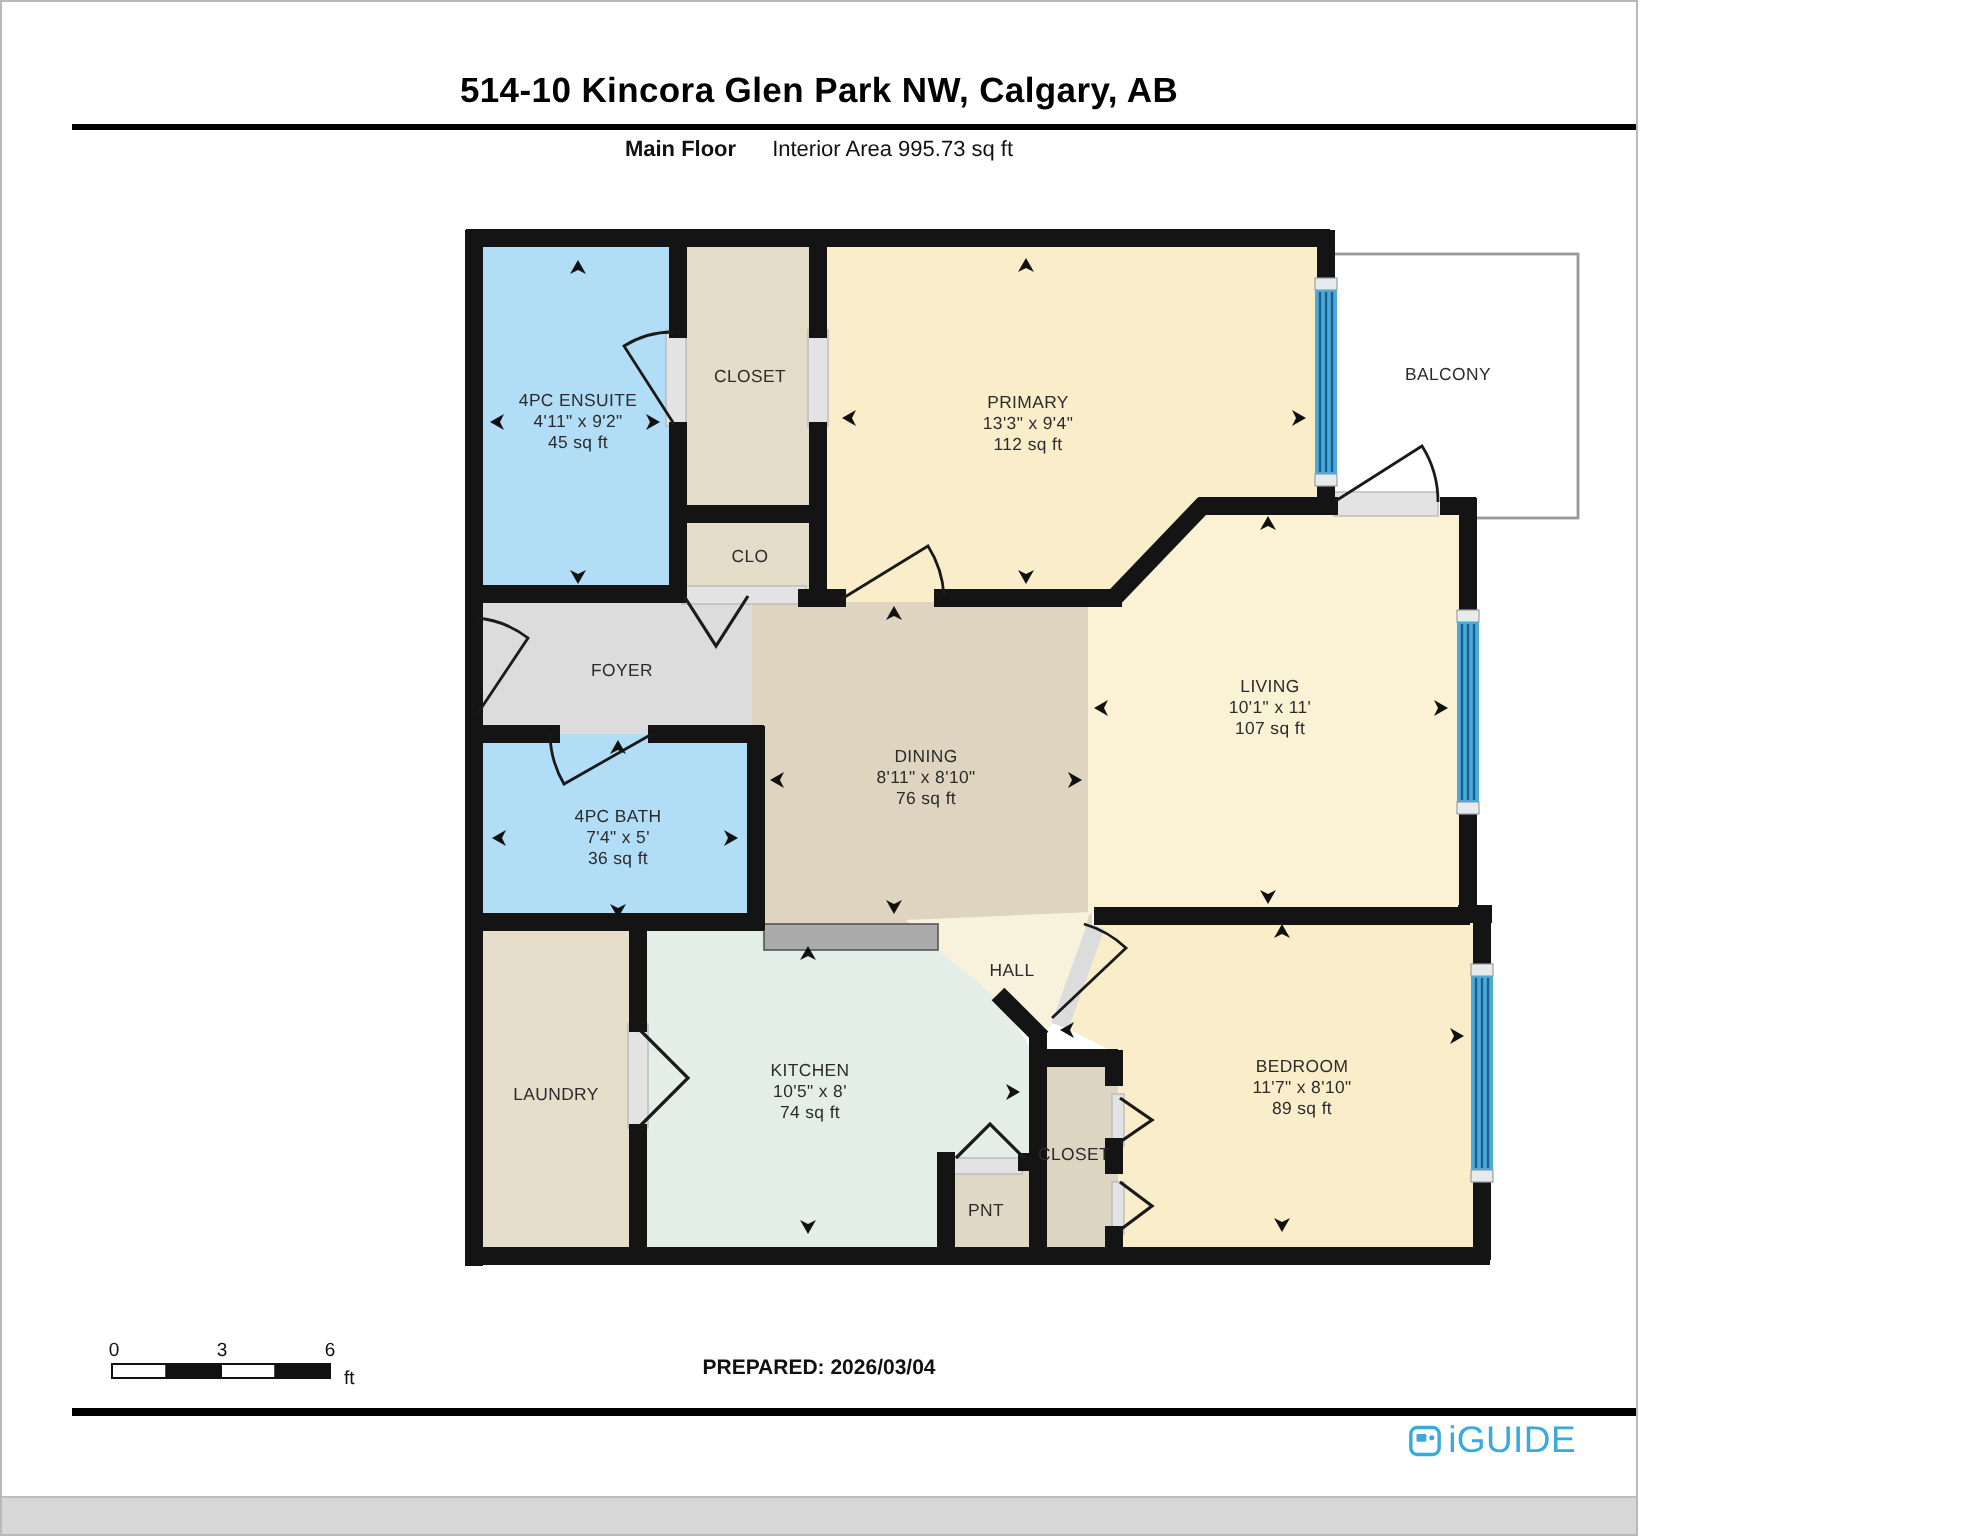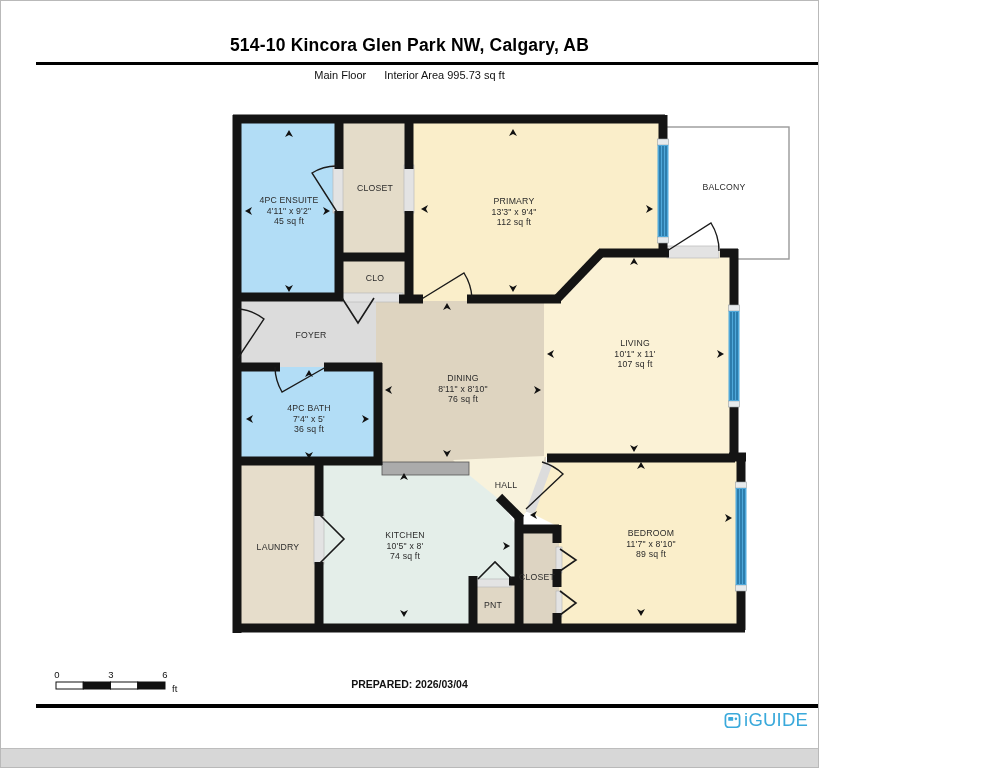--- a/index.html
+++ b/index.html
@@ -1,26 +1,26 @@
 <!DOCTYPE html>
 <html><head>
 <meta charset="utf-8">
 <style>
   html,body{margin:0;padding:0;background:#ffffff;}
   .page{position:relative;width:819px;height:768px;background:#fff;border:1px solid #b9b9b9;box-sizing:border-box;
         font-family:"Liberation Sans", sans-serif;overflow:hidden;}
   .title{position:absolute;top:34px;left:0;width:100%;text-align:center;font-size:17.5px;font-weight:bold;color:#000;letter-spacing:.2px;}
   .subtitle{position:absolute;top:68px;left:0;width:100%;text-align:center;font-size:11px;color:#111;}
-  .subtitle .floor{font-weight:normal;margin-right:18px;}
+  .subtitle .floor{font-weight:bold;margin-right:18px;}
   .rule{position:absolute;left:35px;width:923px;background:#000;}
   .rule.top{top:61px;height:3px;}
   .rule.bottom{top:703px;height:4px;}
   .prepared{position:absolute;top:677px;left:0;width:100%;text-align:center;font-size:10.5px;font-weight:bold;color:#111;}
   .disclaimer{position:absolute;top:713px;left:38px;width:790px;font-size:8.4px;color:#111;}
-  .logo{position:absolute;top:708px;right:10px;display:flex;align-items:center;gap:3px;color:#3aa9db;padding-left:25px;}
+  .logo{position:absolute;top:708px;right:30px;display:flex;align-items:center;gap:3px;color:#3aa9db;padding-left:25px;}
   .logo .word{font-size:18.5px;letter-spacing:.2px;}
   .bottom-strip{position:absolute;left:0;top:747px;width:100%;height:21px;background:#d7d7d7;border-top:1px solid #bdbdbd;}
   svg text{font-family:"Liberation Sans", sans-serif;}
   #plan-svg{position:absolute;left:0;top:0;width:993px;height:768px;}
   .room-label{fill:#2b2b2b;}
 </style>
 </head>
 <body>
 
 <div class="page">

